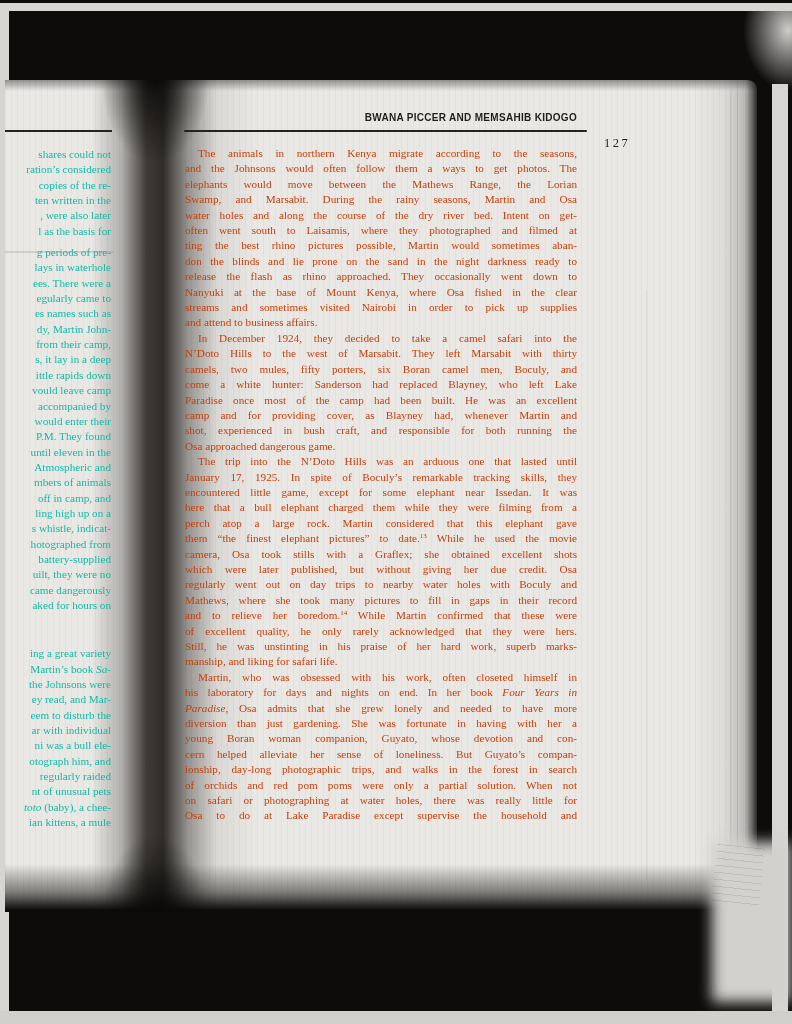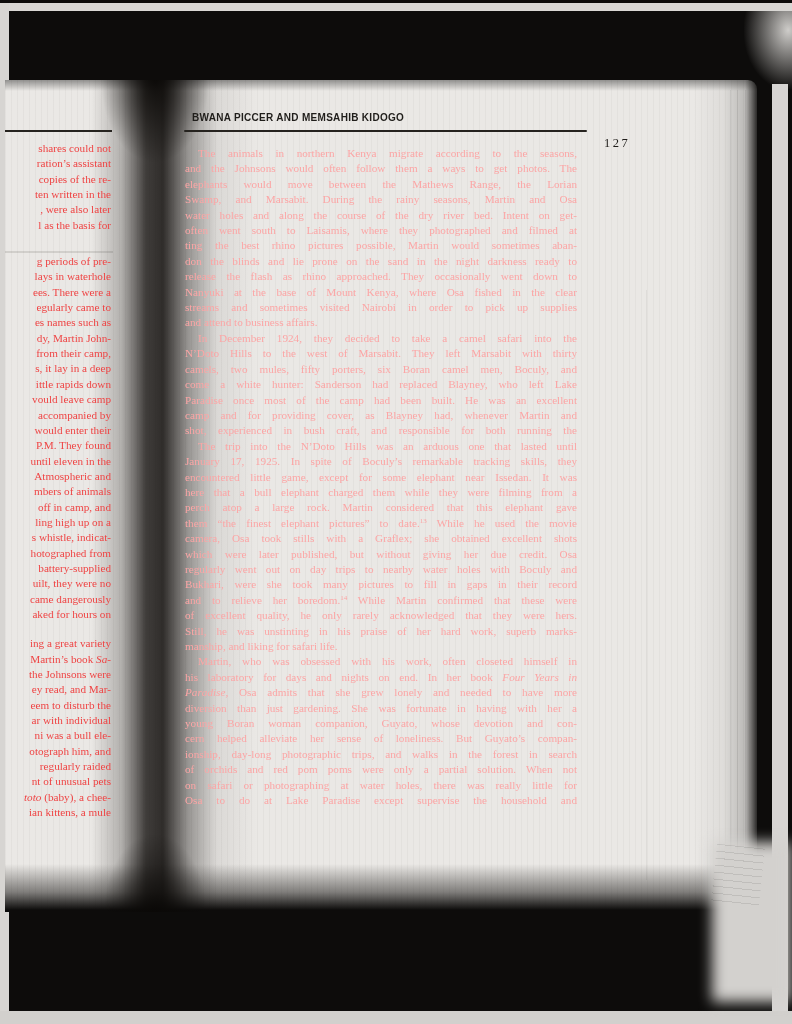--- a/index.html
+++ b/index.html
@@ -33,38 +33,38 @@
     background:radial-gradient(ellipse 55% 100% at 50% 100%,rgba(10,8,6,.75),rgba(10,8,6,0) 74%);}
   .crease-left{left:5px;top:251px;width:108px;height:2px;background:rgba(60,55,48,.14);}
   .crease-right{left:646px;top:290px;width:1px;height:590px;background:rgba(0,0,0,.05);}
   .edge-line{top:90px;width:1px;height:812px;background:rgba(0,0,0,.06);}
   .e1{left:730px;} .e2{left:737px;} .e3{left:745px;}
   .stack-wedge{left:712px;top:842px;width:78px;height:160px;background:#d3d1ce;filter:blur(7px);}
   .hatch{left:714px;top:846px;width:48px;height:58px;transform:rotate(6deg);opacity:.65;
     background:repeating-linear-gradient(to bottom,rgba(0,0,0,.14) 0 1px,rgba(0,0,0,0) 1px 7px);}
 
   
-  .running-head{left:192px;top:112px;width:392px;text-align:left;
+  .running-head{left:185px;top:112px;width:392px;text-align:right;
     font-family:"Liberation Sans",sans-serif;font-size:10px;font-weight:600;
     letter-spacing:.3px;color:#201e1b;transform:scaleY(1.06);}
   .head-rule{left:184px;top:130px;width:403px;height:2px;background:#26231f;border-radius:1px;}
   .folio{left:604px;top:112px;width:44px;font-size:12.5px;letter-spacing:2.5px;color:#1f1d1a;margin-top:24px;}
   .lp-rule{left:5px;top:130px;width:107px;height:2px;background:#26231f;}
 
   
-  .rp-text{left:185px;top:146px;width:392px;color:#fca5a5;}
-  .lp-text{left:2px;top:141px;width:109px;color:#ef4444;}
+  .rp-text{left:185px;top:146px;width:392px;color:#c2410c;}
+  .lp-text{left:2px;top:147px;width:109px;color:#14b8a6;}
   .rp-line{font-size:11.2px;line-height:15.42px;height:15.42px;overflow:hidden;
     text-align:justify;text-align-last:justify;}
   .rp-line.lastline{text-align:left;text-align-last:left;}
   .rp-line.indent{text-indent:13px;}
   .lp-line{font-size:11.2px;line-height:15.35px;height:15.35px;overflow:hidden;
     white-space:nowrap;text-align:right;}
-  .lp-block + .lp-block{margin-top:21px;}
-  .lp-block:last-child{margin-top:14px;font-family:Liberation Serif, serif;}
+  .lp-block + .lp-block{margin-top:6px;}
+  .lp-block:last-child{margin-top:33px;font-family:Liberation Serif, serif;}
   .rp-text i,.lp-text i{font-style:italic;}
   .rp-text sup{font-size:7px;line-height:0;vertical-align:4px;}
 </style>
 </head>
 <body>
 
 <div class="photo">
   <div class="strip-top"></div>
   <div class="strip-left"></div>
   <div class="strip-bottom"></div>
@@ -83,21 +83,21 @@
   <div class="hatch"></div>
 
   <div class="lp-rule"></div>
   <div class="running-head">BWANA PICCER AND MEMSAHIB KIDOGO</div>
   <div class="head-rule"></div>
   <div class="folio">127</div>
 
   <div class="lp-text">
       <div class="lp-block">
         <div class="lp-line">shares could not</div>
-        <div class="lp-line">ration’s assistant</div>
+        <div class="lp-line">ration’s considered</div>
         <div class="lp-line">copies of the re-</div>
         <div class="lp-line">ten written in the</div>
         <div class="lp-line">, were also later</div>
         <div class="lp-line">l as the basis for</div>
       </div>
       <div class="lp-block">
         <div class="lp-line">g periods of pre-</div>
         <div class="lp-line">lays in waterhole</div>
         <div class="lp-line">ees. There were a</div>
         <div class="lp-line">egularly came to</div>
@@ -153,32 +153,33 @@
         <div class="rp-line lastline">and attend to business affairs.</div>
       </div>
       <div class="rp-para">
         <div class="rp-line indent">In December 1924, they decided to take a camel safari into the</div>
         <div class="rp-line">N’Doto Hills to the west of Marsabit. They left Marsabit with thirty</div>
         <div class="rp-line">camels, two mules, fifty porters, six Boran camel men, Boculy, and</div>
         <div class="rp-line">come a white hunter: Sanderson had replaced Blayney, who left Lake</div>
         <div class="rp-line">Paradise once most of the camp had been built. He was an excellent</div>
         <div class="rp-line">camp and for providing cover, as Blayney had, whenever Martin and</div>
         <div class="rp-line">shot, experienced in bush craft, and responsible for both running the</div>
+        <div class="rp-line lastline">Osa approached dangerous game.</div>
       </div>
       <div class="rp-para">
         <div class="rp-line indent">The trip into the N’Doto Hills was an arduous one that lasted until</div>
         <div class="rp-line">January 17, 1925. In spite of Boculy’s remarkable tracking skills, they</div>
         <div class="rp-line">encountered little game, except for some elephant near Issedan. It was</div>
         <div class="rp-line">here that a bull elephant charged them while they were filming from a</div>
         <div class="rp-line">perch atop a large rock. Martin considered that this elephant gave</div>
         <div class="rp-line">them “the finest elephant pictures” to date.<sup>13</sup> While he used the movie</div>
         <div class="rp-line">camera, Osa took stills with a Graflex; she obtained excellent shots</div>
         <div class="rp-line">which were later published, but without giving her due credit. Osa</div>
         <div class="rp-line">regularly went out on day trips to nearby water holes with Boculy and</div>
-        <div class="rp-line">Bukhari, were she took many pictures to fill in gaps in their record</div>
+        <div class="rp-line">Mathews, where she took many pictures to fill in gaps in their record</div>
         <div class="rp-line">and to relieve her boredom.<sup>14</sup> While Martin confirmed that these were</div>
         <div class="rp-line">of excellent quality, he only rarely acknowledged that they were hers.</div>
         <div class="rp-line">Still, he was unstinting in his praise of her hard work, superb marks-</div>
         <div class="rp-line lastline">manship, and liking for safari life.</div>
       </div>
       <div class="rp-para">
         <div class="rp-line indent">Martin, who was obsessed with his work, often closeted himself in</div>
         <div class="rp-line">his laboratory for days and nights on end. In her book <i>Four Years in</i></div>
         <div class="rp-line"><i>Paradise,</i> Osa admits that she grew lonely and needed to have more</div>
         <div class="rp-line">diversion than just gardening. She was fortunate in having with her a</div>

